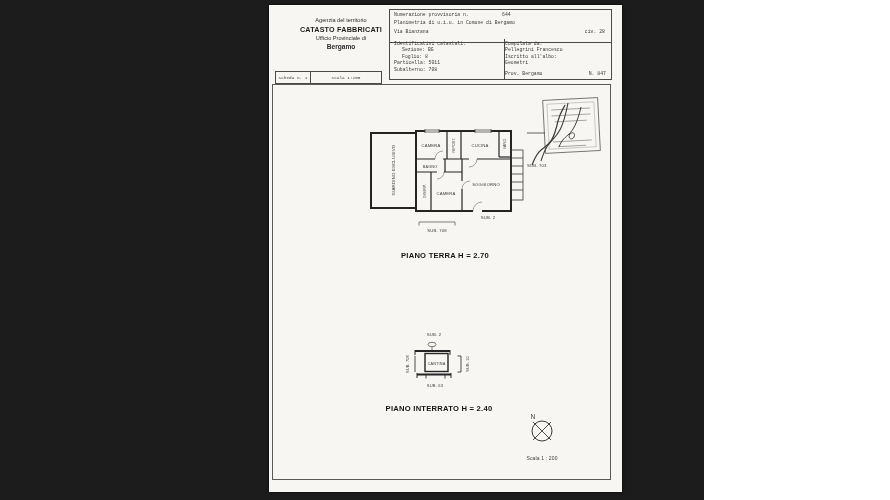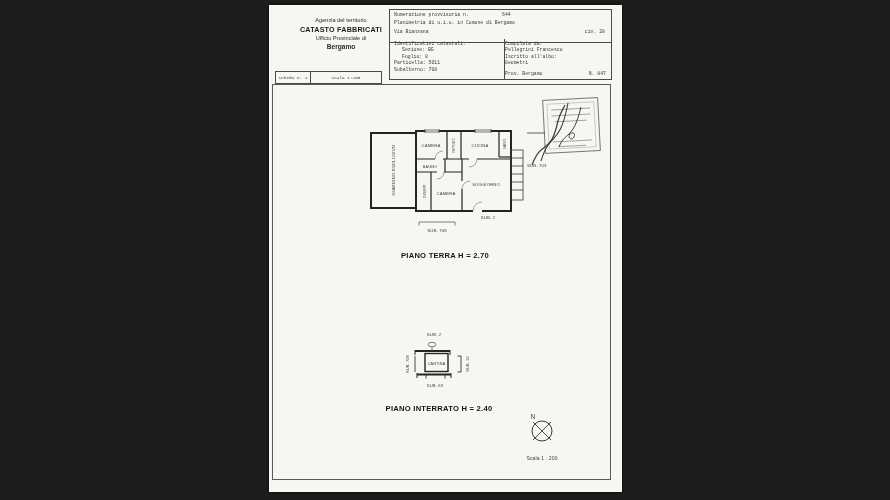--- a/index.html
+++ b/index.html
@@ -1,16 +1,16 @@
 <!DOCTYPE html>
 <html><head>
 <meta charset="utf-8">
 <style>
   html,body{margin:0;padding:0;}
-  .stage{position:relative;width:890px;height:500px;background:#1b1c1b;overflow:hidden;
+  .stage{position:relative;width:704px;height:500px;background:#1b1c1b;overflow:hidden;
          font-family:"Liberation Sans",sans-serif;}
   .paper{position:absolute;left:269px;top:5px;width:353px;height:487px;background:#f7f6f2;
          box-shadow:0 0 3px rgba(0,0,0,.8);}
   .agency{position:absolute;left:18px;top:12px;width:108px;text-align:center;color:#2b2b2b;}
   .agency .a1{font-size:5.6px;}
   .agency .a2{font-size:7.2px;font-weight:bold;letter-spacing:.2px;margin-top:1.5px;color:#1d1d1d;}
   .agency .a3{font-size:5.6px;margin-top:1.5px;}
   .agency .a4{font-size:6.6px;font-weight:bold;margin-top:1.5px;}
   .form-box{position:absolute;left:120px;top:4px;width:221px;height:69px;border:1px solid #4a4a4a;
             font-family:"Liberation Mono","DejaVu Sans Mono",monospace;font-size:4.8px;color:#3a3a3a;}

